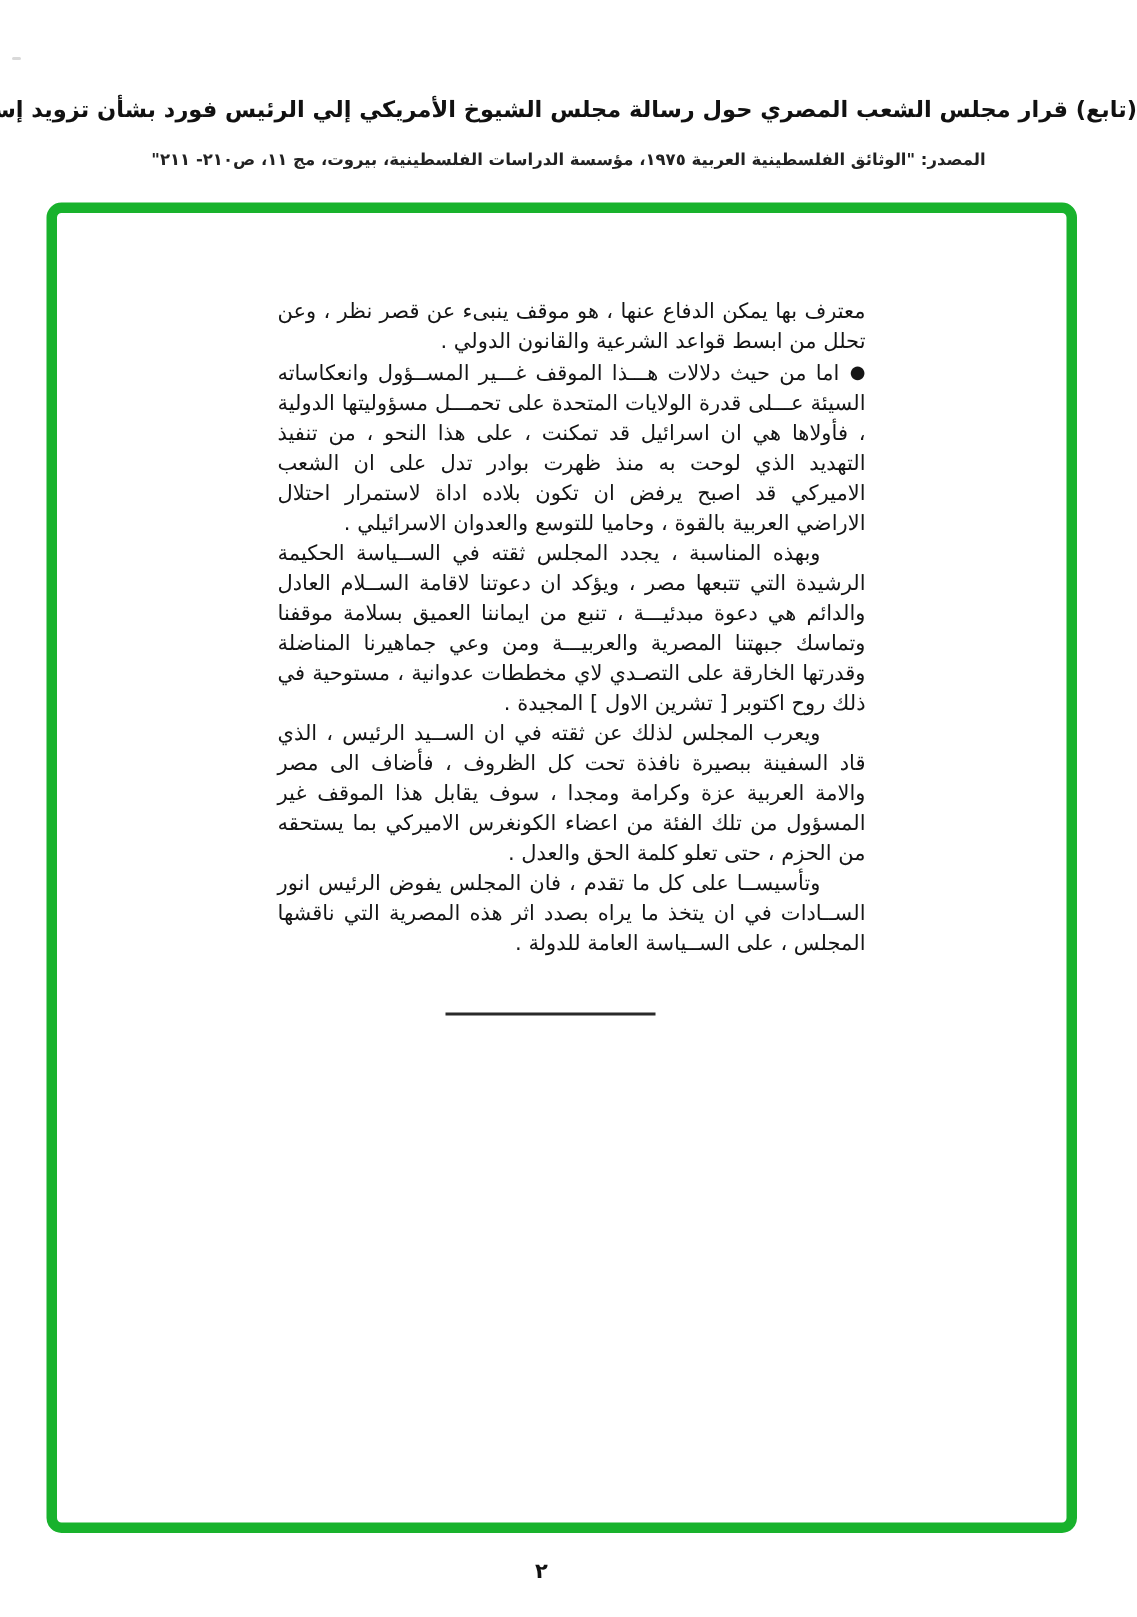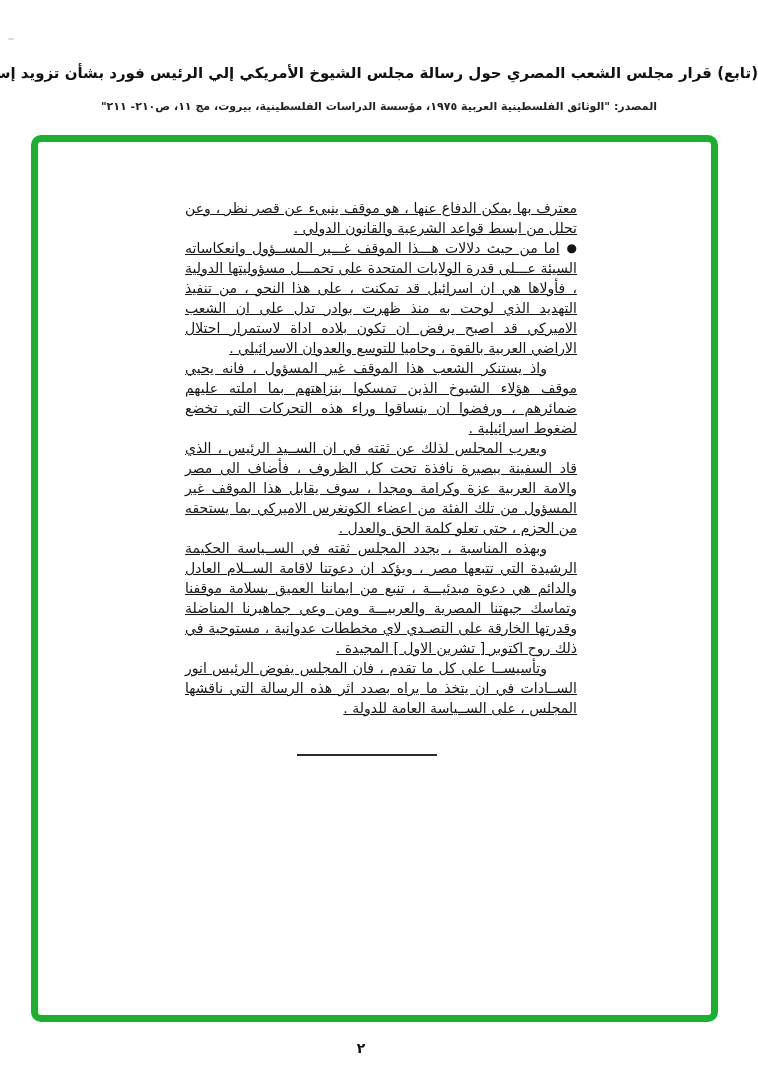--- a/index.html
+++ b/index.html
@@ -49,21 +49,20 @@
   .doc-body {
     position: absolute;
     left: 185px;
     top: 198px;
     width: 392px;
     direction: rtl;
     text-align: justify;
     font-size: 14px;
     line-height: 20px;
     color: #151515;
-    text-decoration: underline;
   }
   .para { margin: 0; }
   .para.indent { text-indent: 30px; }
   .bullet-dot {
     display: inline-block;
     font-size: 12px;
     margin-left: 7px;
     vertical-align: 1px;
   }
   .end-rule {
@@ -104,22 +103,21 @@
   <div class="header-title">(تابع) قرار مجلس الشعب المصري حول رسالة مجلس الشيوخ الأمريكي إلي الرئيس فورد بشأن تزويد إسرائيل بالأسلحة</div>
 
   <div class="header-source">المصدر: "الوثائق الفلسطينية العربية ١٩٧٥، مؤسسة الدراسات الفلسطينية، بيروت، مج ١١، ص٢١٠- ٢١١"</div>
 
   <div class="frame"></div>
 
   <div class="doc-body">
 
     <p class="para">معترف بها يمكن الدفاع عنها ، هو موقف ينبىء عن قصر نظر ، وعن تحلل من ابسط قواعد الشرعية والقانون الدولي .</p>
       <p class="para"><span class="bullet-dot">●</span>اما من حيث دلالات هـــذا الموقف غـــير المســؤول وانعكاساته السيئة عـــلى قدرة الولايات المتحدة على تحمـــل مسؤوليتها الدولية ، فأولاها هي ان اسرائيل قد تمكنت ، على هذا النحو ، من تنفيذ التهديد الذي لوحت به منذ ظهرت بوادر تدل على ان الشعب الاميركي قد اصبح يرفض ان تكون بلاده اداة لاستمرار احتلال الاراضي العربية بالقوة ، وحاميا للتوسع والعدوان الاسرائيلي .</p>
-      <p class="para indent">واذ يستنكر الشعب هذا الموقف غير المسؤول ، فانه يحيي موقف هؤلاء الشيوخ الذين تمسكوا بنزاهتهم بما املته عليهم ضمائرهم ، ورفضوا ان ينساقوا وراء هذه التحركات التي تخضع لضغوط اسرائيلية .</p>
+      <p class="para indent">وبهذه المناسبة ، يجدد المجلس ثقته في الســياسة الحكيمة الرشيدة التي تتبعها مصر ، ويؤكد ان دعوتنا لاقامة الســلام العادل والدائم هي دعوة مبدئيـــة ، تنبع من ايماننا العميق بسلامة موقفنا وتماسك جبهتنا المصرية والعربيـــة ومن وعي جماهيرنا المناضلة وقدرتها الخارقة على التصـدي لاي مخططات عدوانية ، مستوحية في ذلك روح اكتوبر [ تشرين الاول ] المجيدة .</p>
       <p class="para indent">ويعرب المجلس لذلك عن ثقته في ان الســيد الرئيس ، الذي قاد السفينة ببصيرة نافذة تحت كل الظروف ، فأضاف الى مصر والامة العربية عزة وكرامة ومجدا ، سوف يقابل هذا الموقف غير المسؤول من تلك الفئة من اعضاء الكونغرس الاميركي بما يستحقه من الحزم ، حتى تعلو كلمة الحق والعدل .</p>
-      <p class="para indent">وبهذه المناسبة ، يجدد المجلس ثقته في الســياسة الحكيمة الرشيدة التي تتبعها مصر ، ويؤكد ان دعوتنا لاقامة الســلام العادل والدائم هي دعوة مبدئيـــة ، تنبع من ايماننا العميق بسلامة موقفنا وتماسك جبهتنا المصرية والعربيـــة ومن وعي جماهيرنا المناضلة وقدرتها الخارقة على التصـدي لاي مخططات عدوانية ، مستوحية في ذلك روح اكتوبر [ تشرين الاول ] المجيدة .</p>
-      <p class="para indent">وتأسيســا على كل ما تقدم ، فان المجلس يفوض الرئيس انور الســادات في ان يتخذ ما يراه بصدد اثر هذه الرسالة التي ناقشها المجلس ، على الســياسة العامة للدولة .</p>
+      <p class="para indent">وتأسيســا على كل ما تقدم ، فان المجلس يفوض الرئيس انور الســادات في ان يتخذ ما يراه بصدد اثر هذه المصرية التي ناقشها المجلس ، على الســياسة العامة للدولة .</p>
       <div class="end-rule"></div>
   </div>
 
   <div class="page-number">٢</div>
 
 </div>
 
 </body></html>

